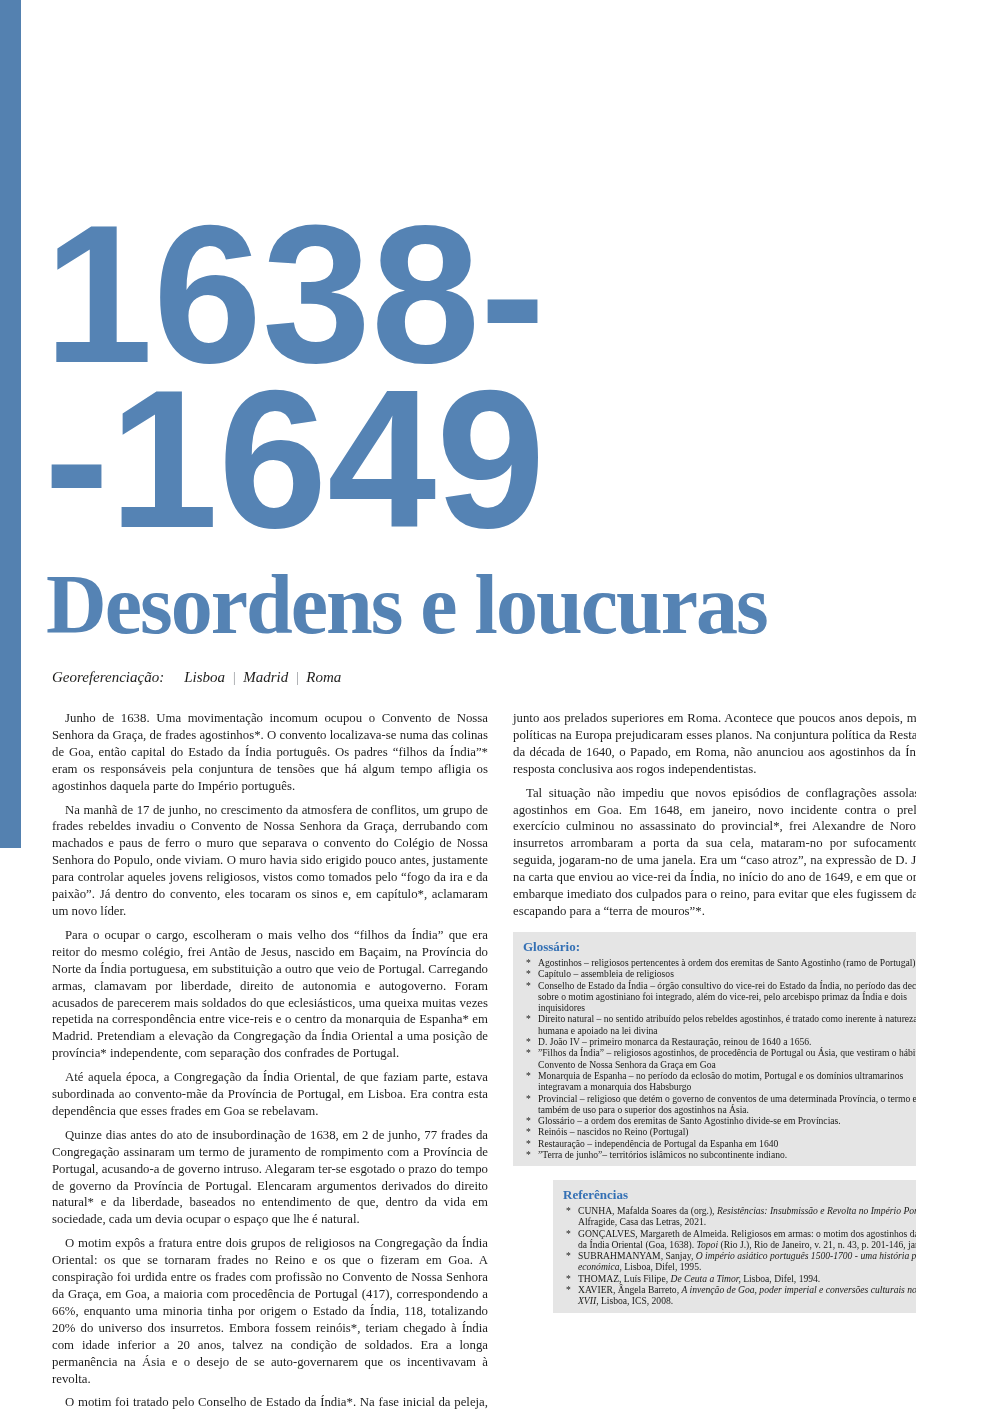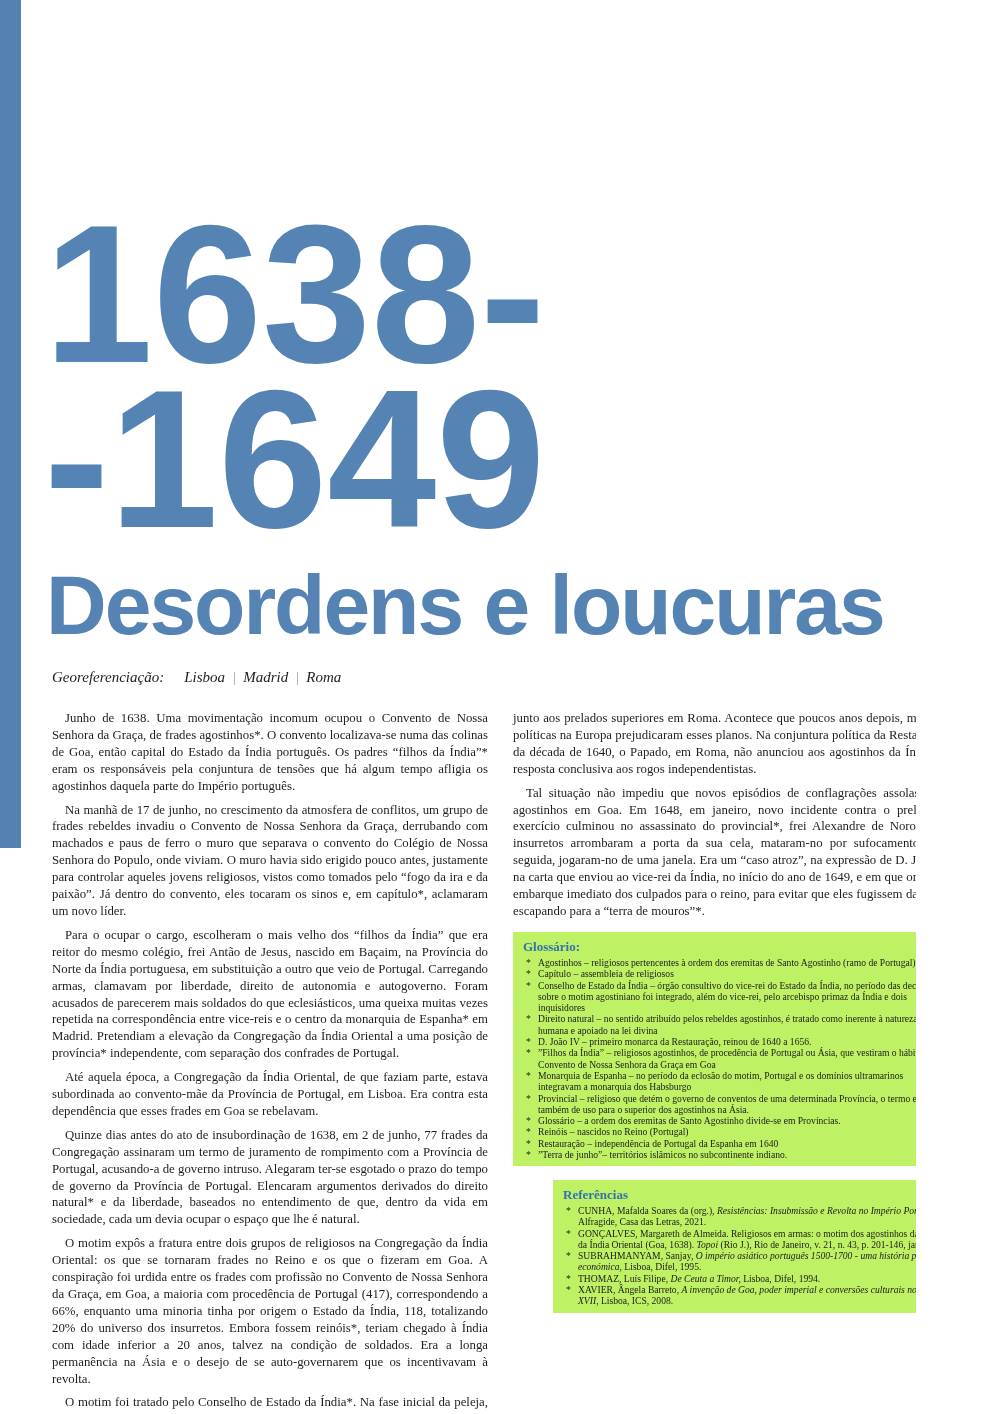--- a/index.html
+++ b/index.html
@@ -5,31 +5,31 @@
   html,body{margin:0;padding:0;background:#fff;}
   .page{position:relative;width:916px;height:1414px;background:#ffffff;overflow:hidden;
         font-family:"Liberation Serif",serif;color:#1e1e1e;}
   .bar{position:absolute;background:#5481b0;}
   .bar-left{left:0;top:0;width:21px;height:848px;}
   .bar-right{left:978px;top:558px;width:22px;height:856px;}
   .main-title{position:absolute;left:44px;top:212px;margin:0;
               font-family:"Liberation Sans",sans-serif;font-weight:700;
               font-size:196px;line-height:165px;letter-spacing:0px;color:#5583b4;}
   .subtitle{position:absolute;left:46px;top:563px;margin:0;
-            font-family:Liberation Sans, sans-serif;font-weight:700;
+            font-family:Liberation Serif, serif;font-weight:700;
             font-size:84px;line-height:84px;letter-spacing:-2px;color:#5583b4;white-space:nowrap;}
   .georef{position:absolute;left:52px;top:669px;font-size:15px;font-style:italic;color:#1d1d1b;white-space:nowrap;}
   .georef .label{font-weight:400;margin-right:20px;}
   .georef .sep{color:#9a9da1;padding:0 7px;font-weight:400;}
   .col{position:absolute;top:710px;font-size:12.8px;line-height:16.9px;text-align:justify;color:#1e1e1e;}
   .col-left{left:52px;width:436px;}
   .col-right{left:513px;width:445px;}
   .col p{margin:0 0 7px 0;text-indent:13px;}
   .col p.no-indent{text-indent:0;}
-  .panel{position:absolute;left:513px;width:436px;background:#bef264;box-sizing:border-box;
+  .panel{position:absolute;left:513px;width:436px;background:#e5e5e5;box-sizing:border-box;
          padding:7px 10px 6px 10px;}
   .panel-glossary{top:932px;min-height:231px;}
   .panel-references{top:1180px;min-height:130px;margin-left:40px;}
   .panel h3{margin:0 0 3px 0;font-size:13px;line-height:15px;font-weight:700;color:#3470b4;}
   .entry{position:relative;padding-left:15px;font-size:9.6px;line-height:11.3px;color:#20201e;}
   .entry .marker{position:absolute;left:3px;top:0;}
   .entry em{font-style:italic;}
   .credit{position:absolute;right:52px;top:1334px;text-align:right;
           font-family:"Liberation Sans",sans-serif;letter-spacing:0.6px;}
   .credit .author{font-size:14.5px;line-height:16px;color:#4f5052;}

